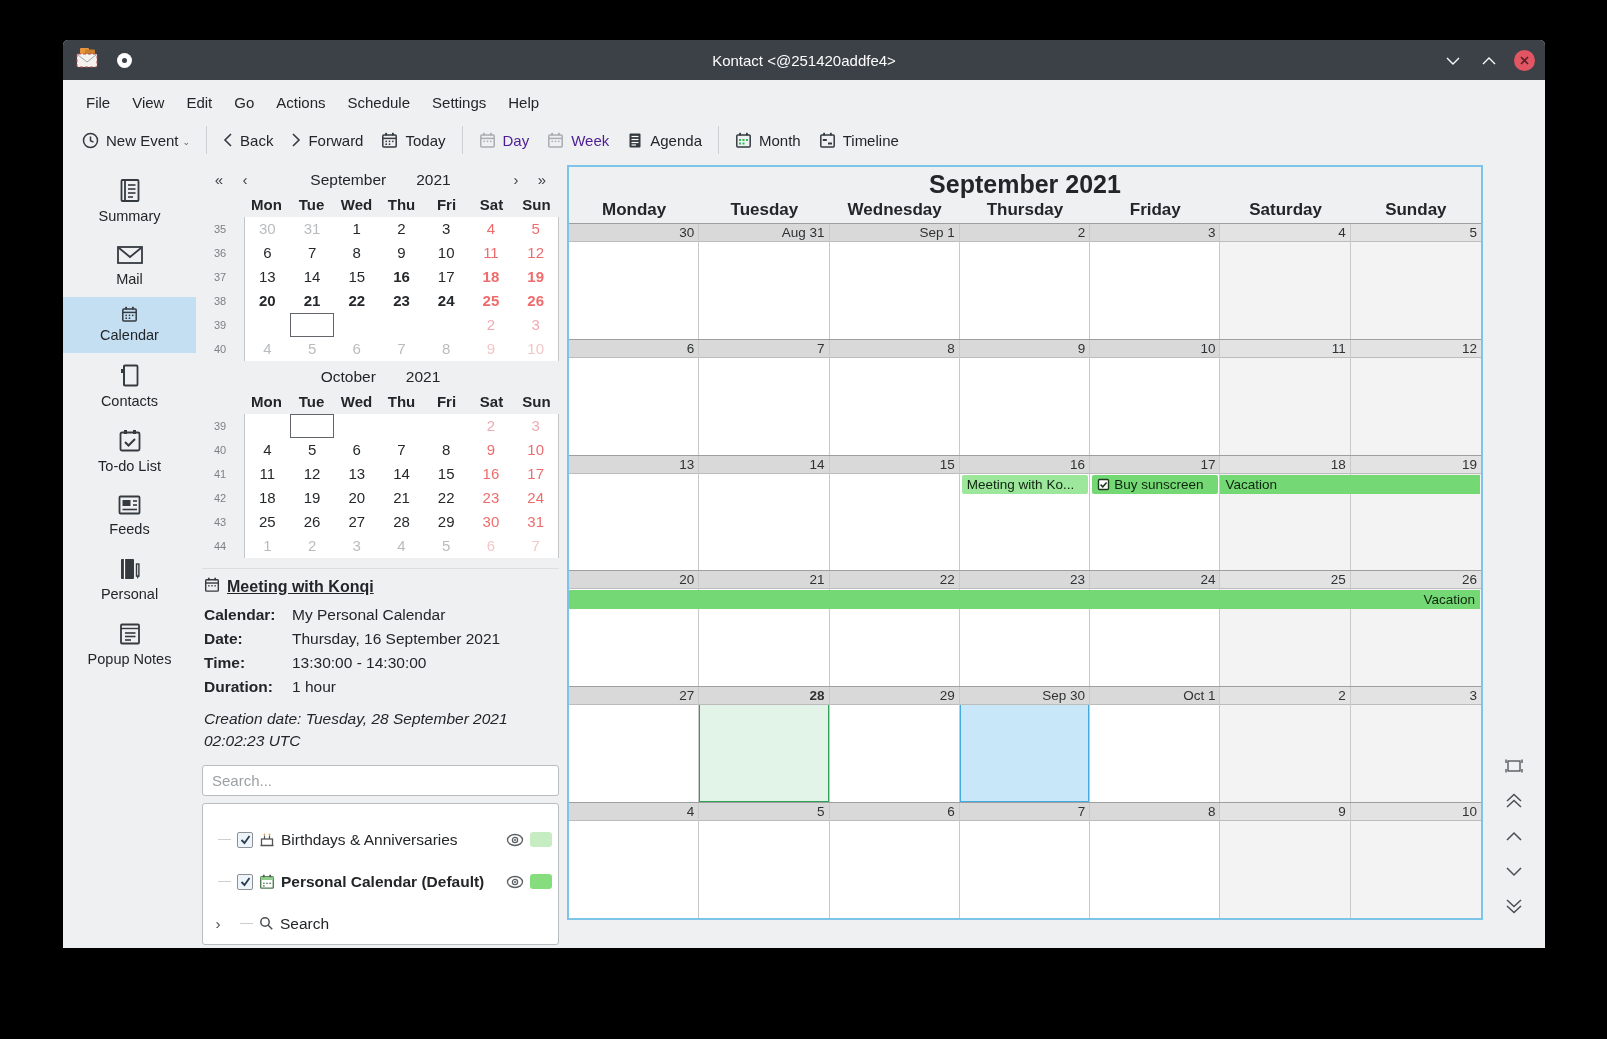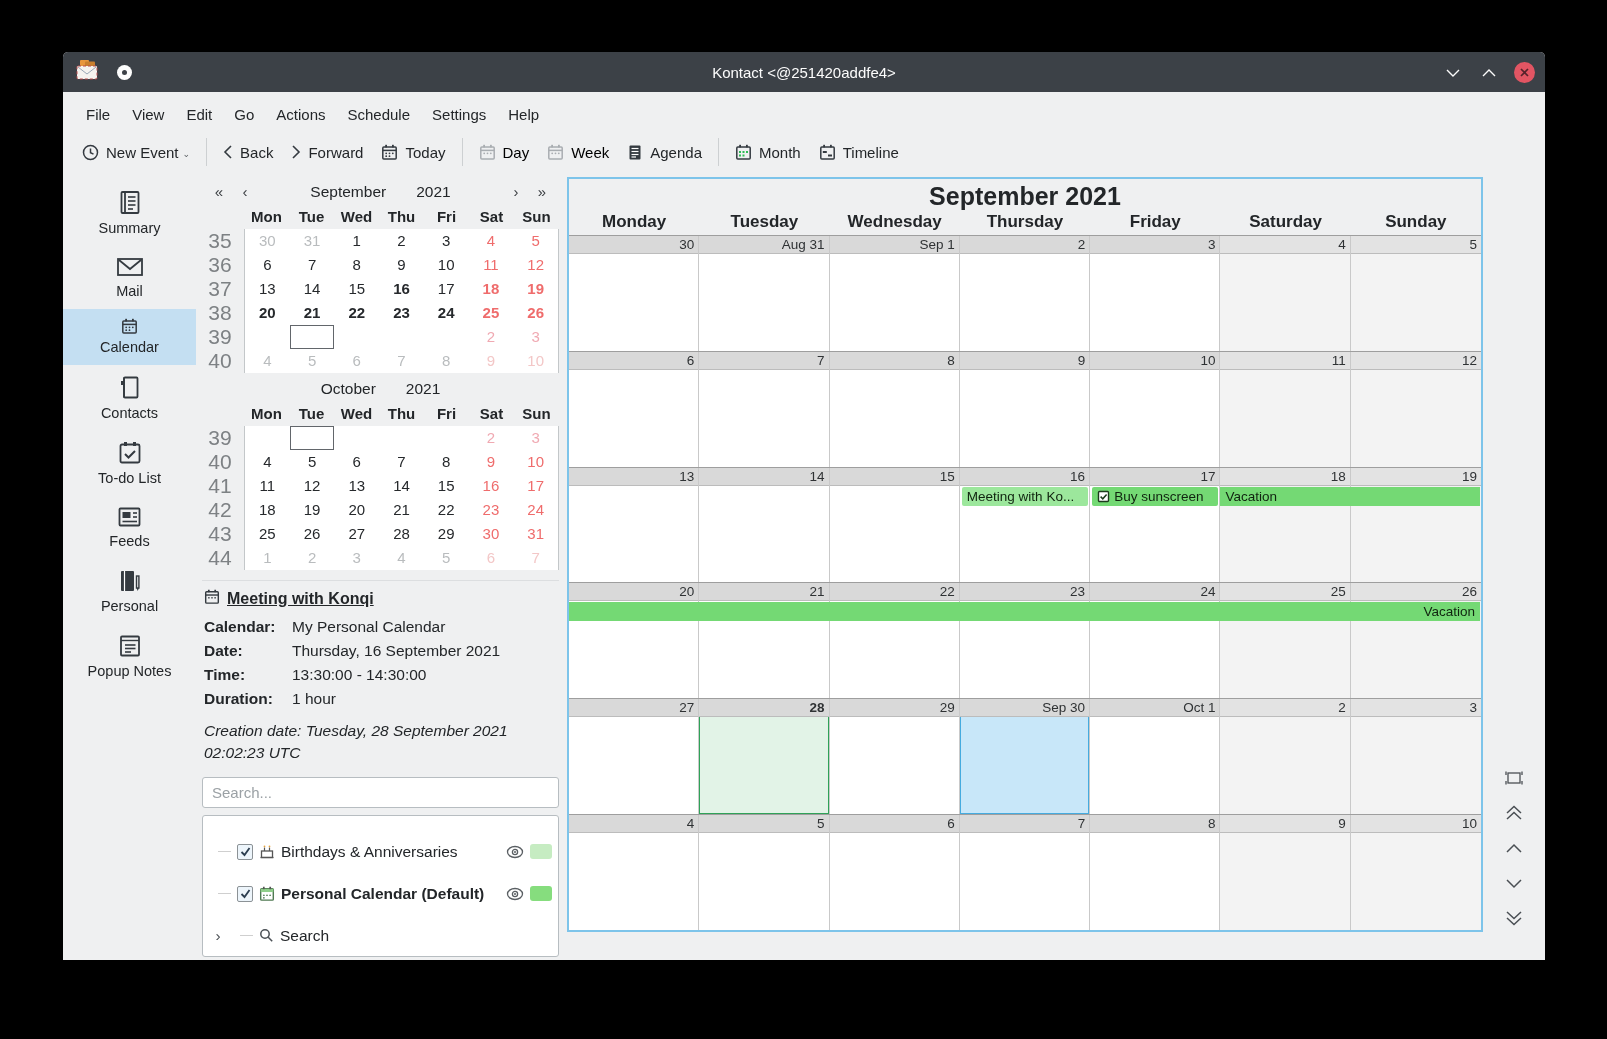--- a/index.html
+++ b/index.html
@@ -1,37 +1,37 @@
 <!DOCTYPE html>
 <html><head>
 <meta charset="utf-8">
 <style>
   * { margin:0; padding:0; box-sizing:border-box; }
   html,body { width:1607px; height:1039px; background:#000; overflow:hidden;
     font-family:"Liberation Sans","DejaVu Sans",sans-serif; color:#232629; }
-  .window { position:absolute; left:63px; top:52px; width:1482px; height:908px;
+  .window { position:absolute; left:63px; top:40px; width:1482px; height:908px;
     background:#eff0f1; border-radius:5px 5px 0 0; display:flex; flex-direction:column; }
 
   
   .titlebar { height:40px; background:#3c4147; border-radius:5px 5px 0 0; display:flex;
     align-items:center; padding:0 10px; color:#fcfcfc; position:relative; flex:0 0 auto; }
   .tb-title { position:absolute; left:0; right:0; text-align:center; font-size:15px; pointer-events:none; }
   .tb-dot { width:15px; height:15px; border-radius:50%; background:#fdfdfd; margin-left:16px; position:relative; }
   .tb-dot::after { content:""; position:absolute; left:5px; top:5px; width:5px; height:5px; border-radius:50%; background:#3c4147; }
   .tb-btns { margin-left:auto; display:flex; align-items:center; gap:14px; z-index:2; }
   .tb-btn { width:22px; height:22px; display:flex; align-items:center; justify-content:center; cursor:default; }
   .tb-close { width:21px; height:21px; border-radius:50%; background:#e25563; display:flex; align-items:center; justify-content:center; }
 
   
   .menubar { height:37px; display:flex; align-items:flex-end; padding-left:12px; font-size:15px; flex:0 0 auto; }
   .menu-item { padding:6px 11px; border-radius:3px; }
   .toolbar { height:46px; display:flex; align-items:center; padding:0 10px; font-size:15px; flex:0 0 auto; }
   .tbtn { display:flex; align-items:center; gap:7px; padding:7px 9px; border-radius:3px; white-space:nowrap; }
   .tbtn svg { display:block; }
-  .tbtn.disabled { color:#000000; }
+  .tbtn.disabled { color:#4c1d95; }
   .tsep { width:1px; height:28px; background:#cdd0d2; margin:0 7px; }
   .drop { font-size:9px; color:#5a5f63; align-self:flex-end; margin:0 0 2px -3px; }
 
   
   .content { flex:1; display:flex; min-height:0; }
 
   
   .iconbar { width:133px; flex:0 0 auto; padding-top:5px; }
   .side-item { display:flex; flex-direction:column; align-items:center; gap:4px;
     padding:9px 2px 10px; font-size:14.5px; text-align:center; }
@@ -40,21 +40,21 @@
 
   
   .middle { width:371px; flex:0 0 auto; padding:3px 8px 10px 6px; display:flex; flex-direction:column; min-height:0; }
 
   .mini { margin-bottom:2px; }
   .mini-head { display:flex; align-items:center; height:27px; font-size:15.5px; padding:0 4px; }
   .mini-nav { width:26px; text-align:center; color:#3a3e42; font-size:15px; }
   .mini-title { flex:1; display:flex; justify-content:center; gap:30px; }
   .mini-grid { display:grid; grid-template-columns:42px repeat(7,1fr); }
   .mini-dh { font-weight:bold; font-size:15px; text-align:center; padding:3px 0 4px; }
-  .wknum { color:#7d8184; font-size:21px; text-align:center; line-height:24px; padding-right:6px; }
+  .wknum { color:#7d8184; font-size:11px; text-align:center; line-height:24px; padding-right:6px; }
   .mrow-days { grid-column:2 / span 7; display:grid; grid-template-columns:repeat(7,1fr);
     background:#fff; border-left:1px solid #c3c7c9; border-right:1px solid #c3c7c9; }
   .mday { text-align:center; font-size:15px; line-height:24px; height:24px; color:#26292c; }
   .mday.muted { color:#b9bcbe; }
   .mday.red { color:#ef6c6c; }
   .mday.mutedred { color:#f3c7c7; }
   .mday.bold { font-weight:bold; }
   .mday.selw { color:#ffffff; }
   .mday.selp { color:#f0a9b2; }
   .mday.focus { outline:1px solid #62666b; outline-offset:-1px; }

